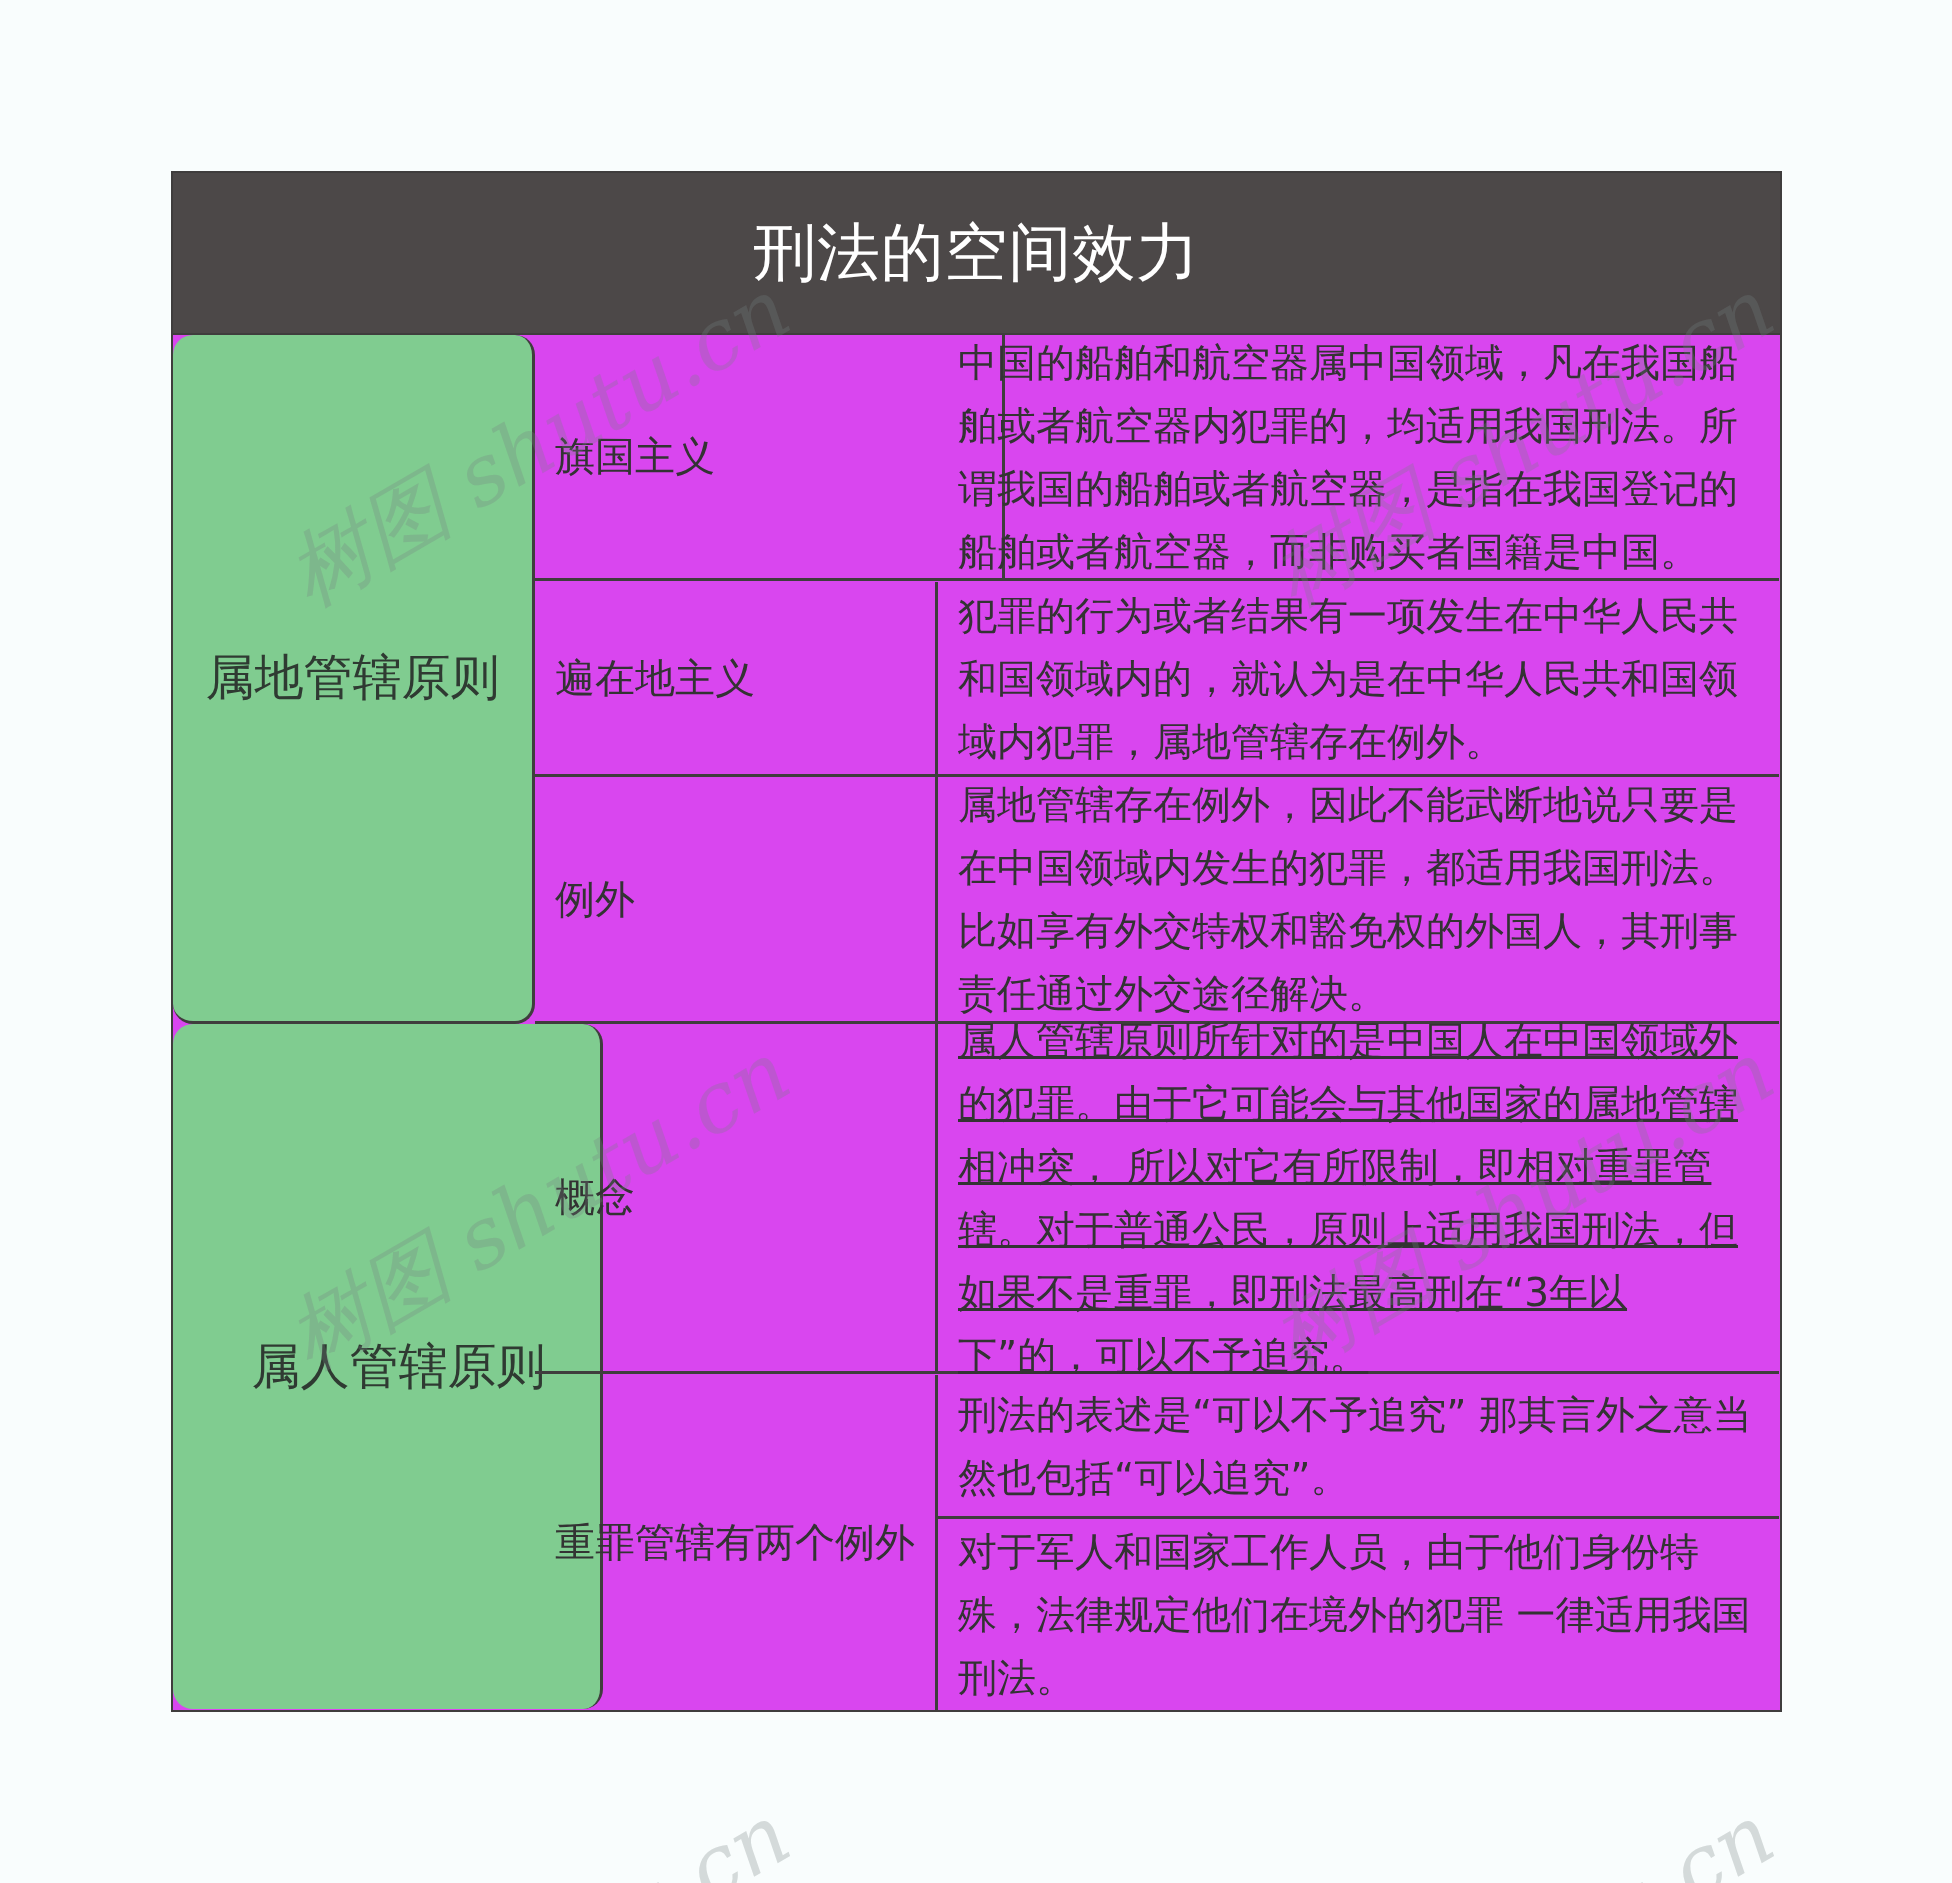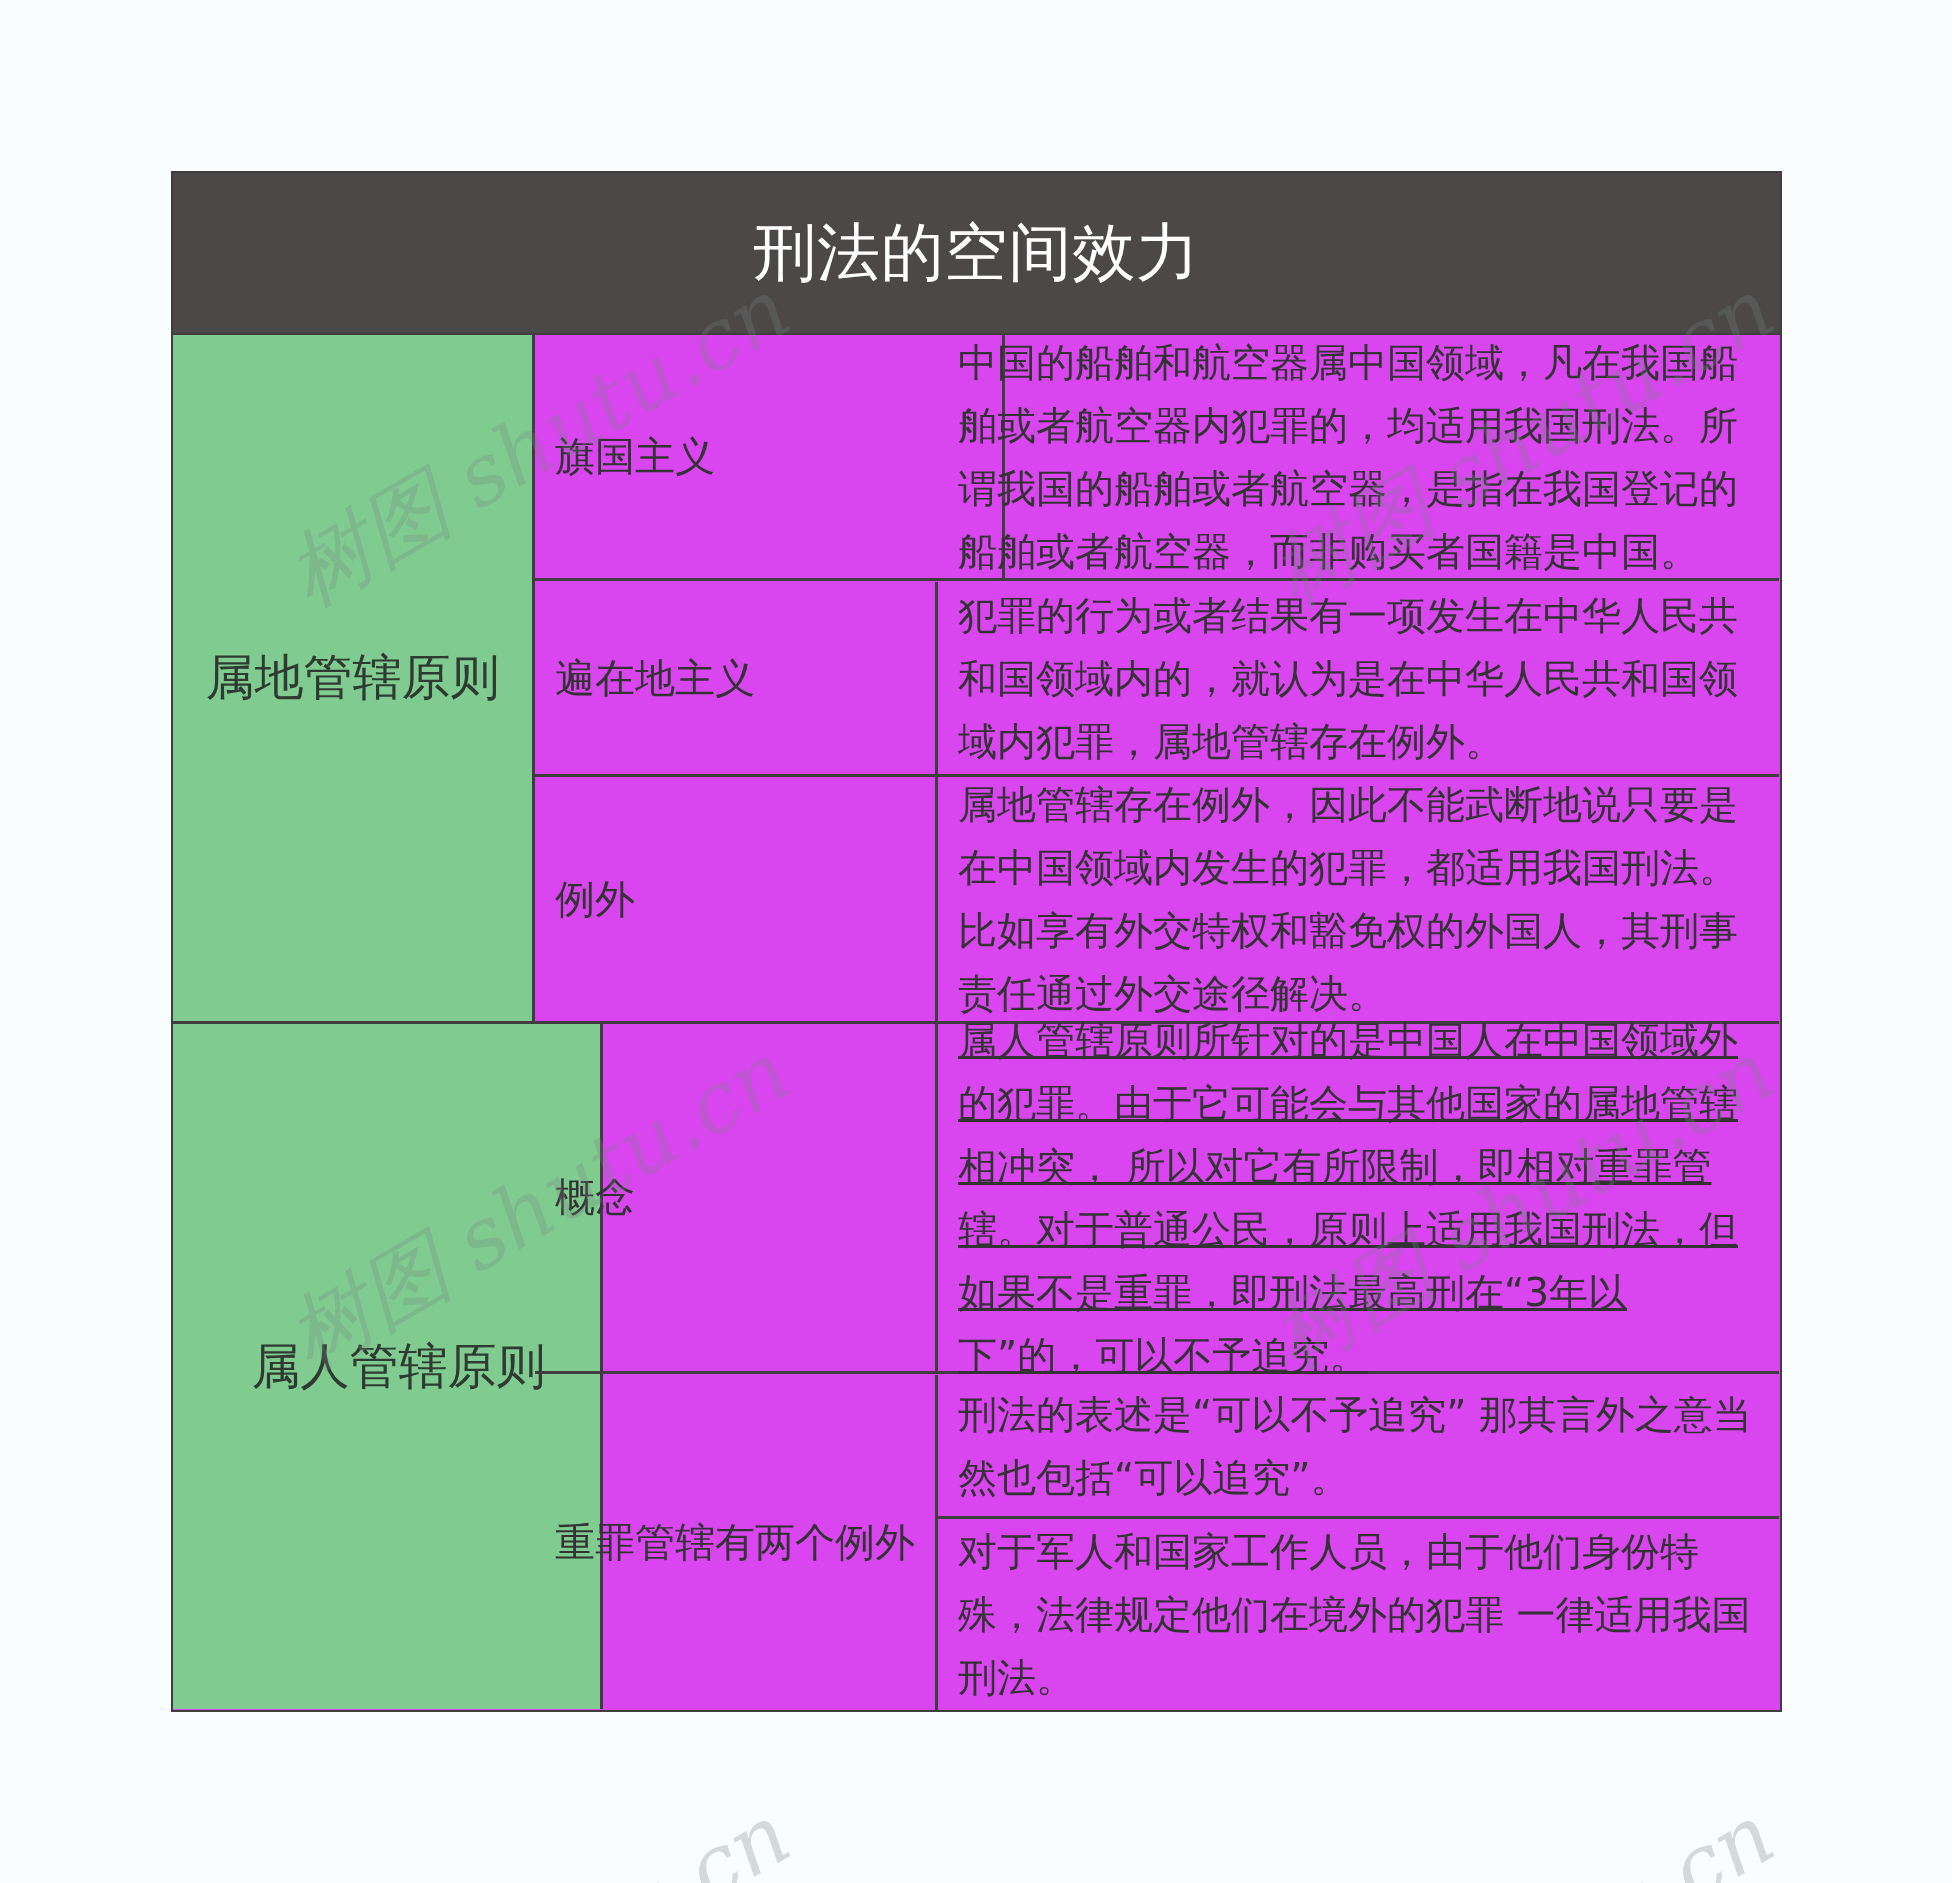--- a/index.html
+++ b/index.html
@@ -34,20 +34,21 @@
     position: absolute;
     box-sizing: border-box;
     display: flex; align-items: center;
   }
   .group {
     background: #80cc90;
     justify-content: center;
     font-size: 49px;
     color: #2f3a32;
     border-right: 3.1px solid #3f3d3d;
+    border-radius: 20px;
   }
   .group.bottom-line { border-bottom: 3.1px solid #3f3d3d; }
   .sub {
     font-size: 40px;
     color: #333333;
     padding-left: 20px;
     border-right: 3.1px solid #3f3d3d;
   }
   .desc {
     font-size: 39px;

